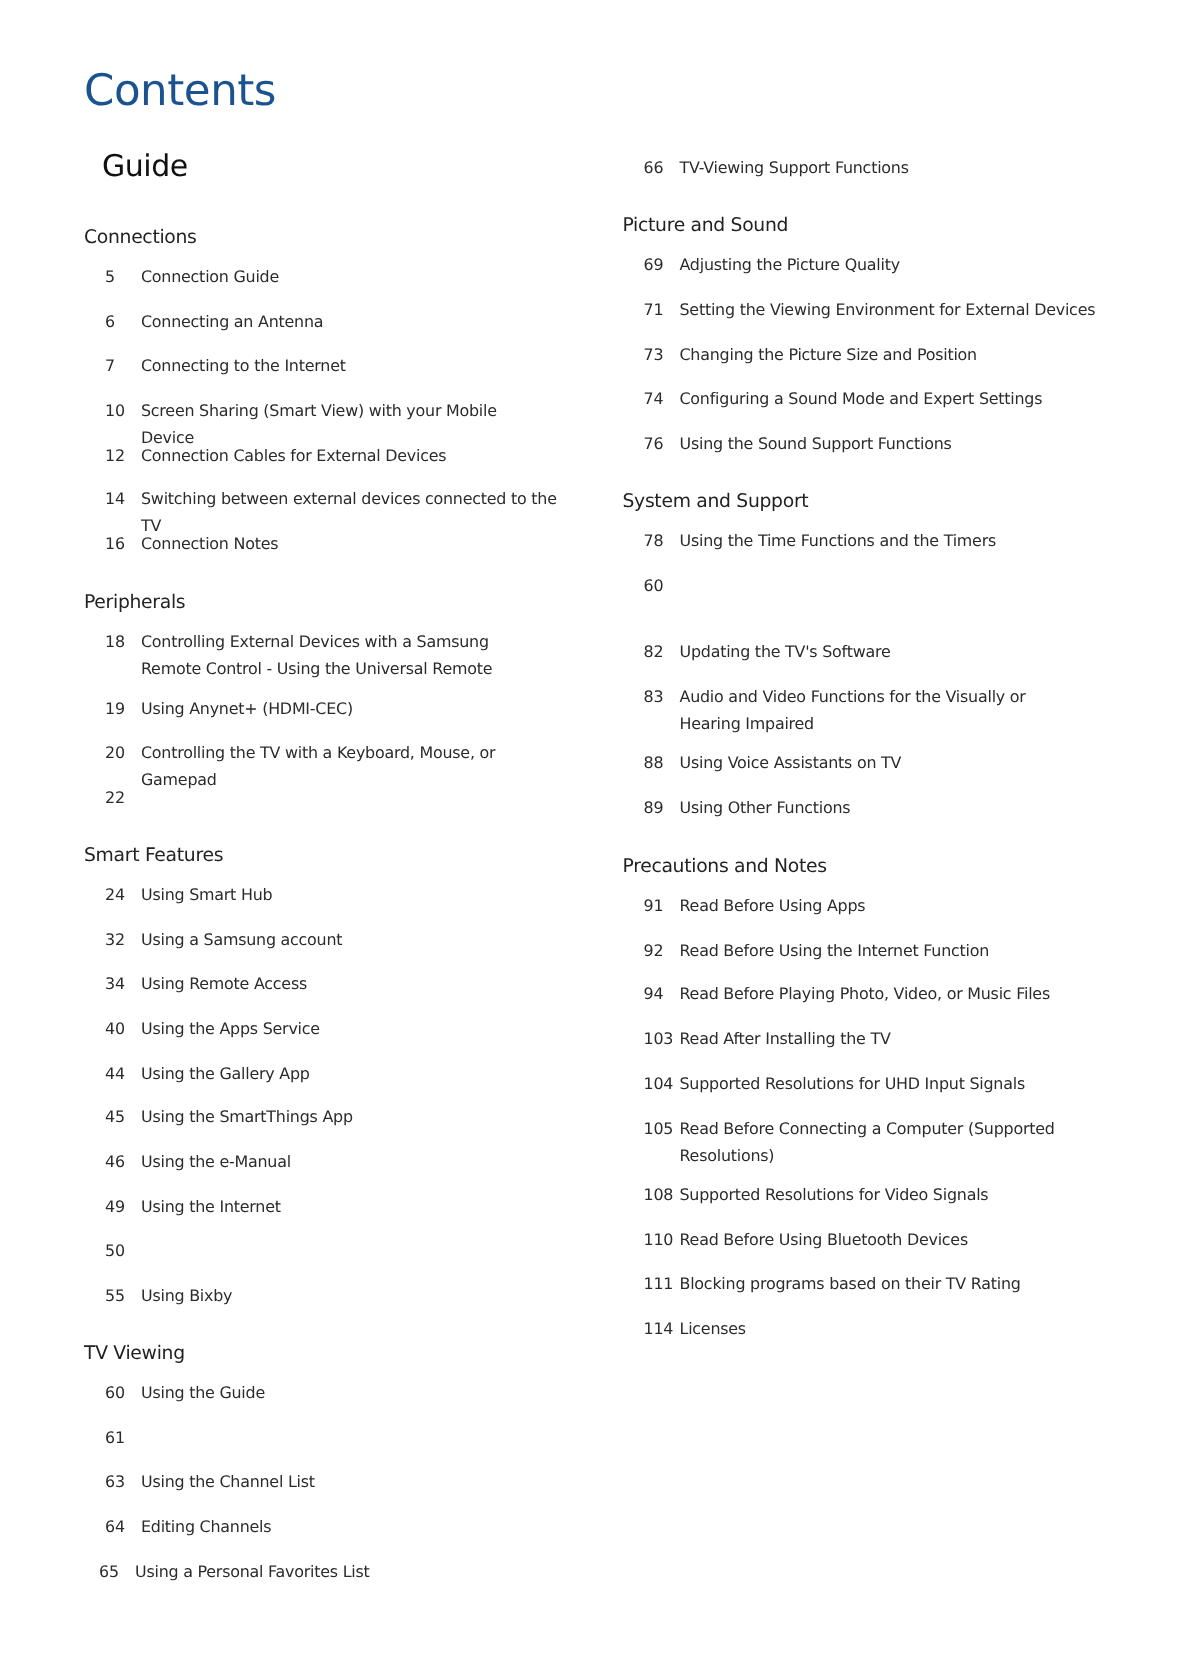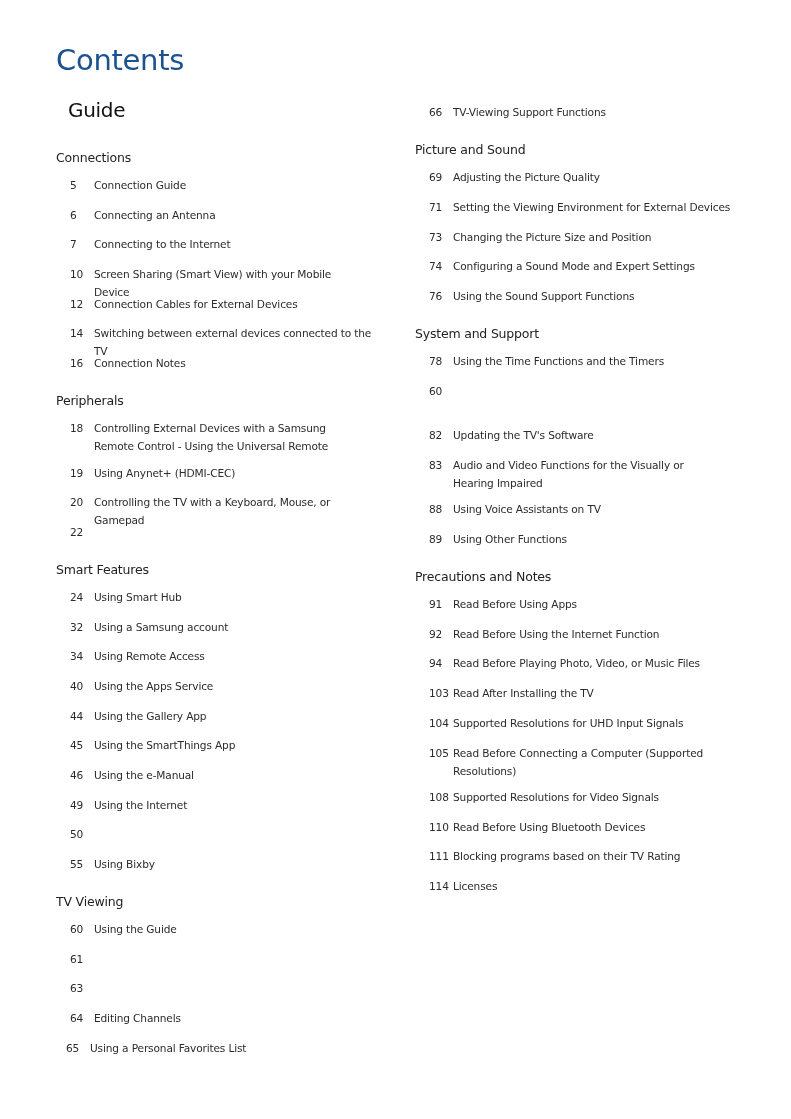--- a/index.html
+++ b/index.html
@@ -114,20 +114,21 @@
   <div class="sec" style="left:56px;top:894px">TV Viewing</div>
   <div class="entry" style="left:56px;top:921px">
       <span class="num">60</span>
       <span class="lbl">Using the Guide</span>
     </div>
   <div class="entry" style="left:56px;top:951px">
       <span class="num">61</span>
     </div>
   <div class="entry" style="left:56px;top:980px">
       <span class="num">63</span>
+      <span class="lbl">Using the Channel List</span>
     </div>
   <div class="entry" style="left:56px;top:1010px">
       <span class="num">64</span>
       <span class="lbl">Editing Channels</span>
     </div>
   <div class="entry" style="left:52px;top:1040px">
       <span class="num">65</span>
       <span class="lbl">Using a Personal Favorites List</span>
     </div>
 </div>

